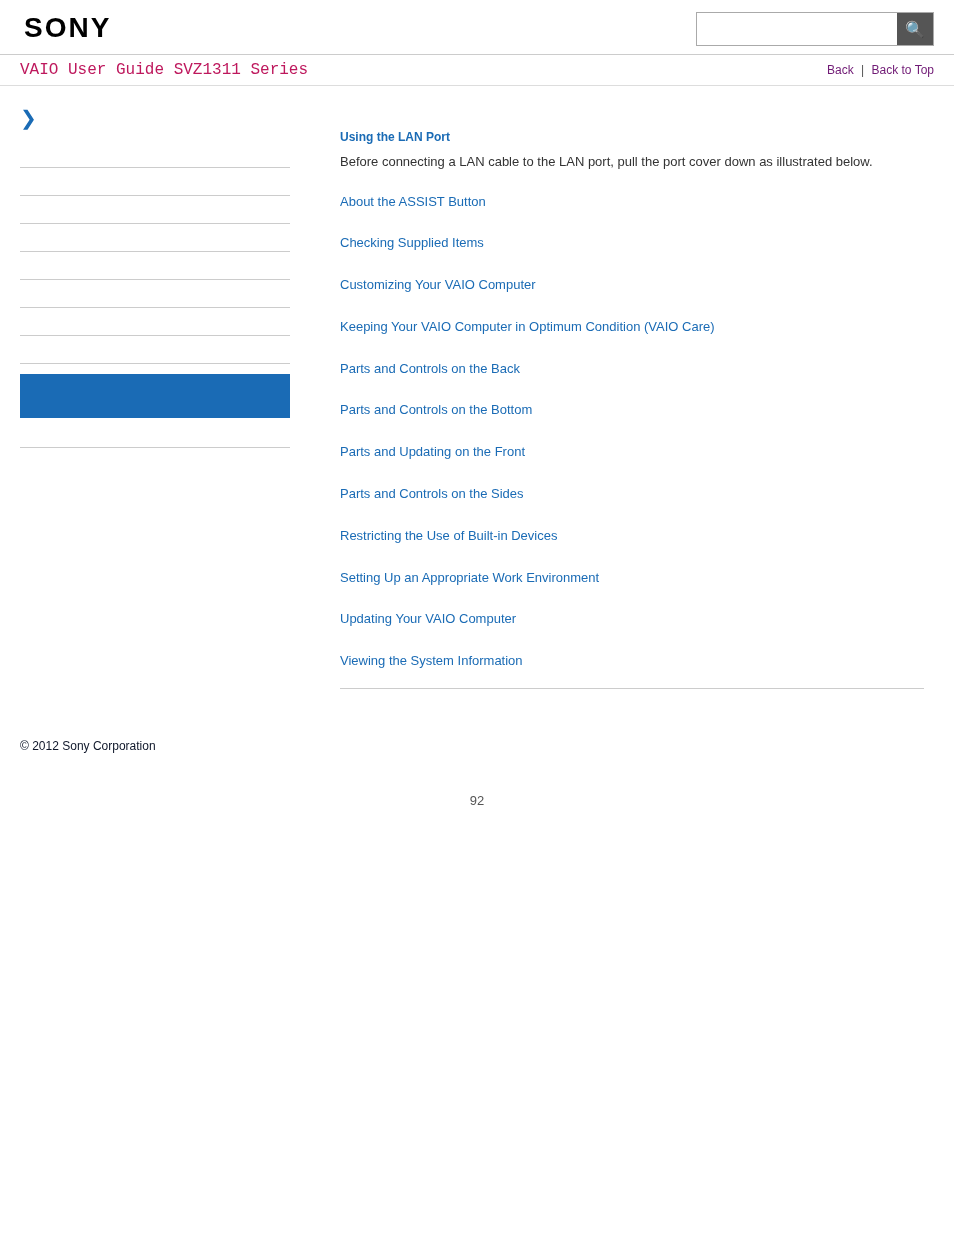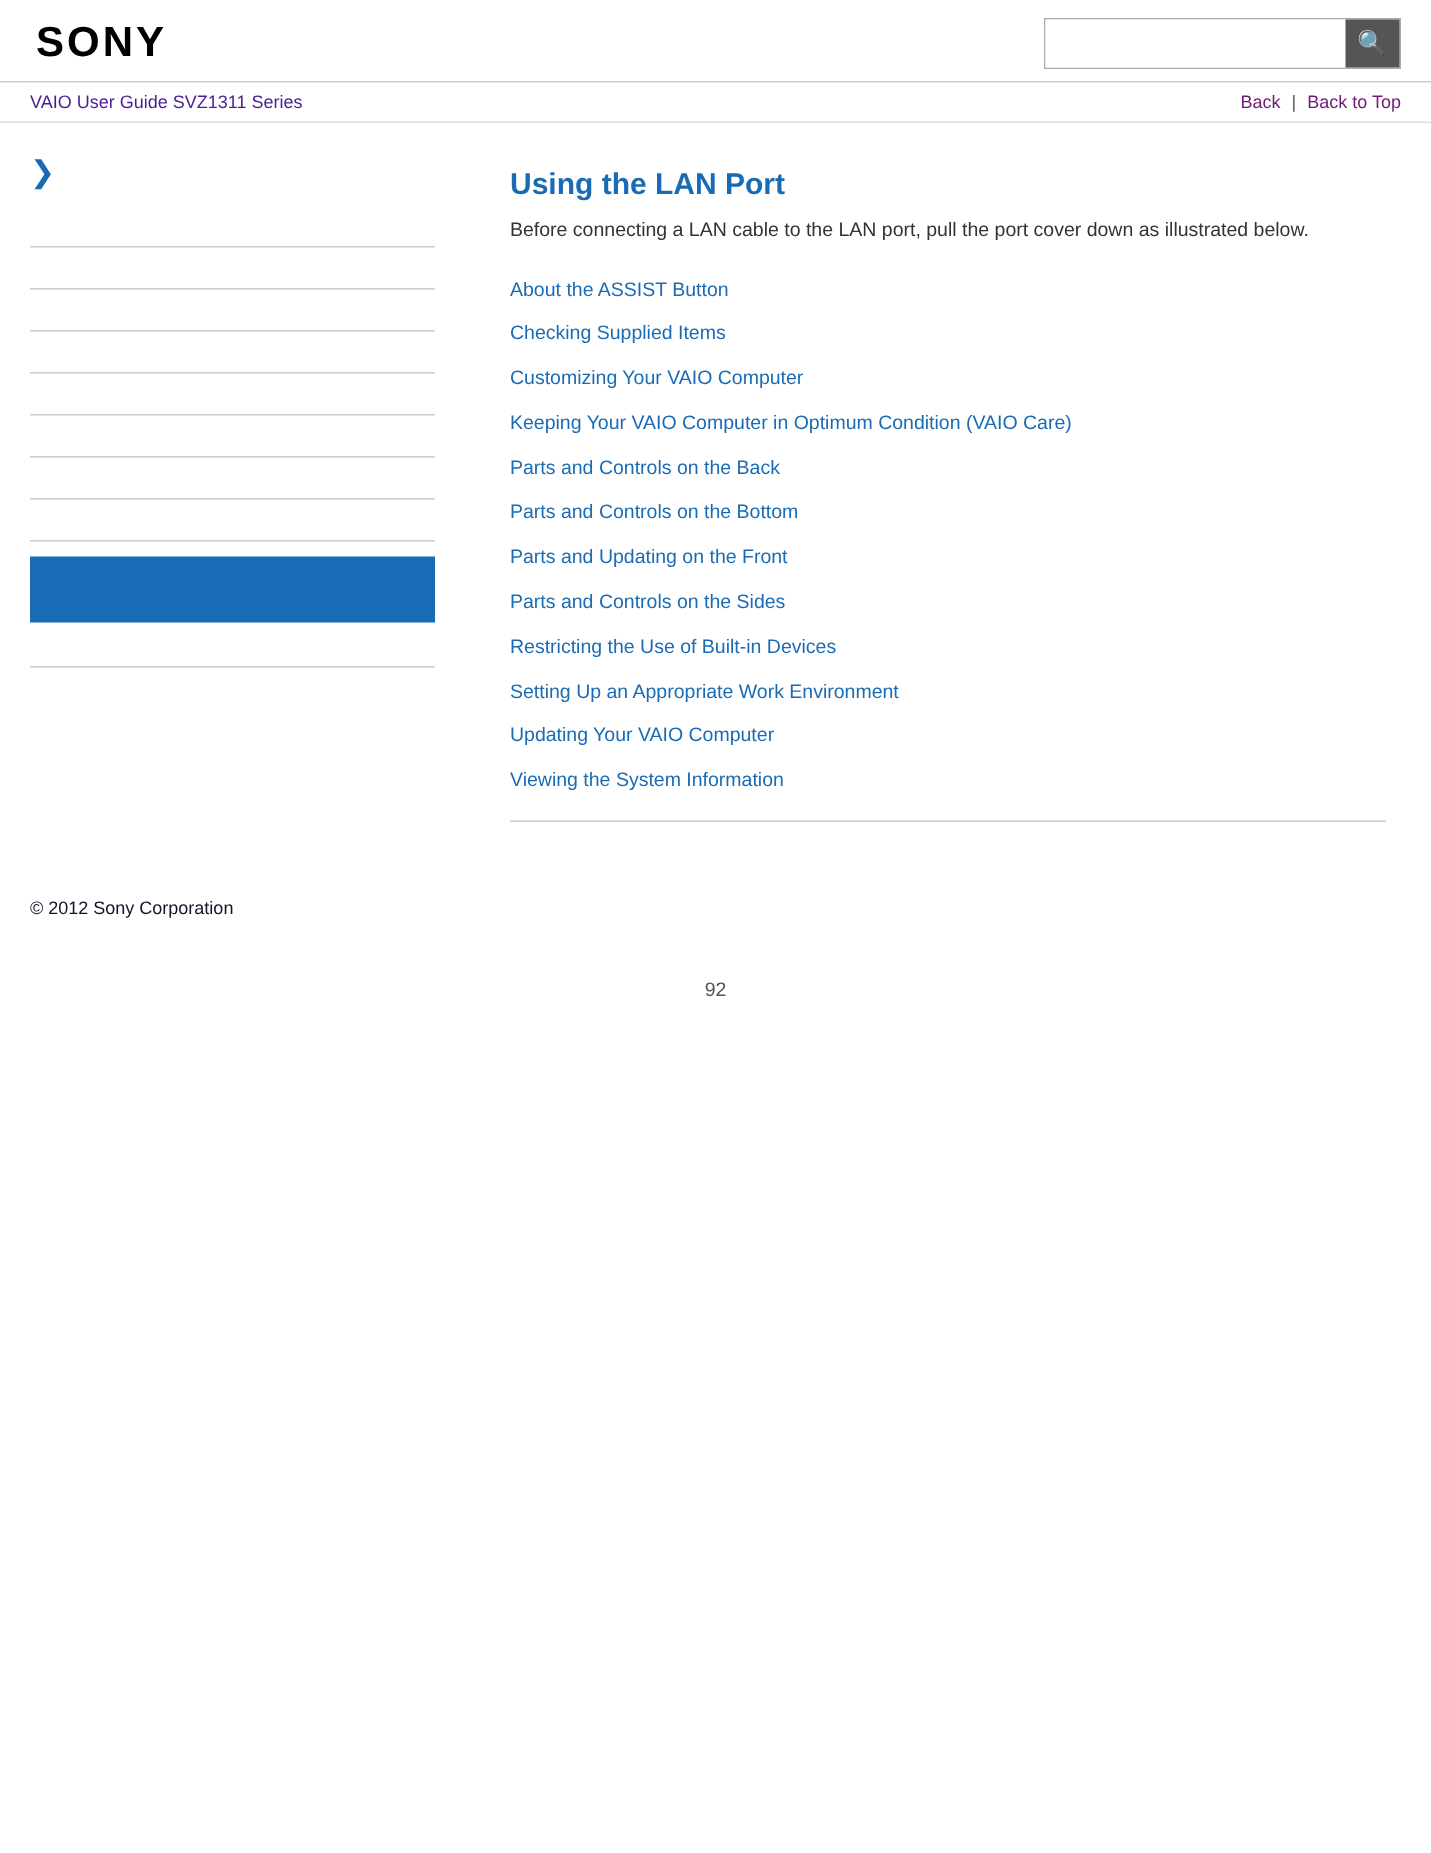--- a/index.html
+++ b/index.html
@@ -55,22 +55,23 @@
 
     
     .sub-header {
       display: flex;
       align-items: center;
       justify-content: space-between;
       padding: 6px 20px;
       border-bottom: 1px solid #ddd;
     }
     .guide-title {
-      font-size: 12px;
-      color: #4c1d95;
+      font-size: 16px;
+      color: #be185d;
+      font-family: Liberation Mono, monospace;
     }
     .nav-links {
       font-size: 12px;
     }
     .nav-links a {
       color: #701a75;
       text-decoration: none;
     }
     .nav-sep { color: #555; margin: 0 4px; }
 
@@ -123,35 +124,35 @@
       border-bottom: 1px solid #ccc;
       height: 20px;
     }
 
     
     .content-area {
       flex: 1;
       padding: 20px 30px 20px 30px;
     }
     .content-section-title {
-      font-size: 20px;
+      font-size: 12px;
       color: #1a6bb5;
       margin-bottom: 8px;
-      margin-top: 10px;
+      margin-top: 24px;
     }
     .content-description {
       font-size: 13px;
       color: #333;
       margin-bottom: 20px;
       line-height: 1.5;
     }
     .content-links {
       display: flex;
       flex-direction: column;
-      gap: 9px;
+      gap: 21px;
       margin-bottom: 16px;
     }
     .content-link {
       color: #1a6bb5;
       text-decoration: none;
       font-size: 13px;
       line-height: 1.6;
     }
     .content-divider {
       border: none;

